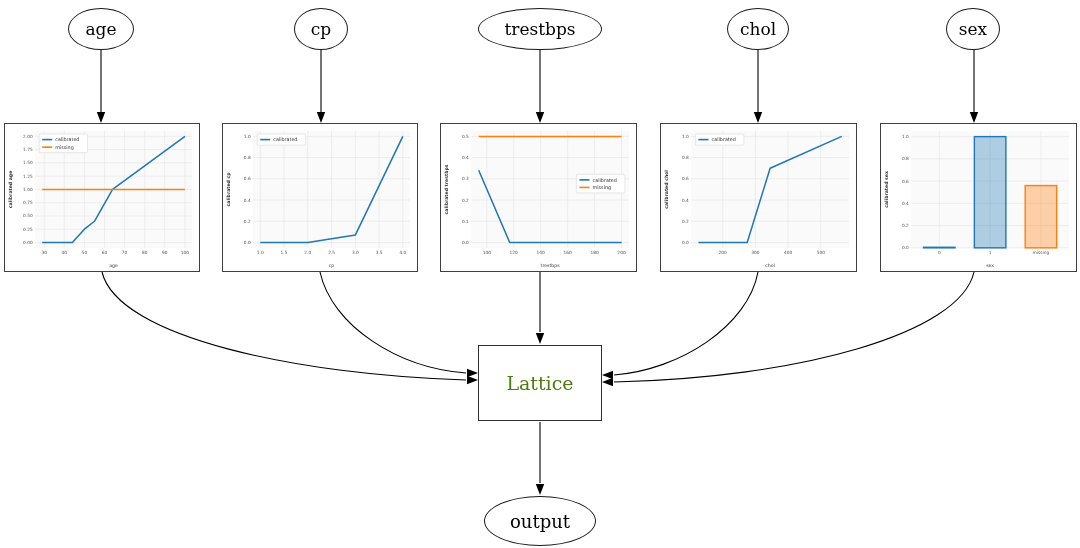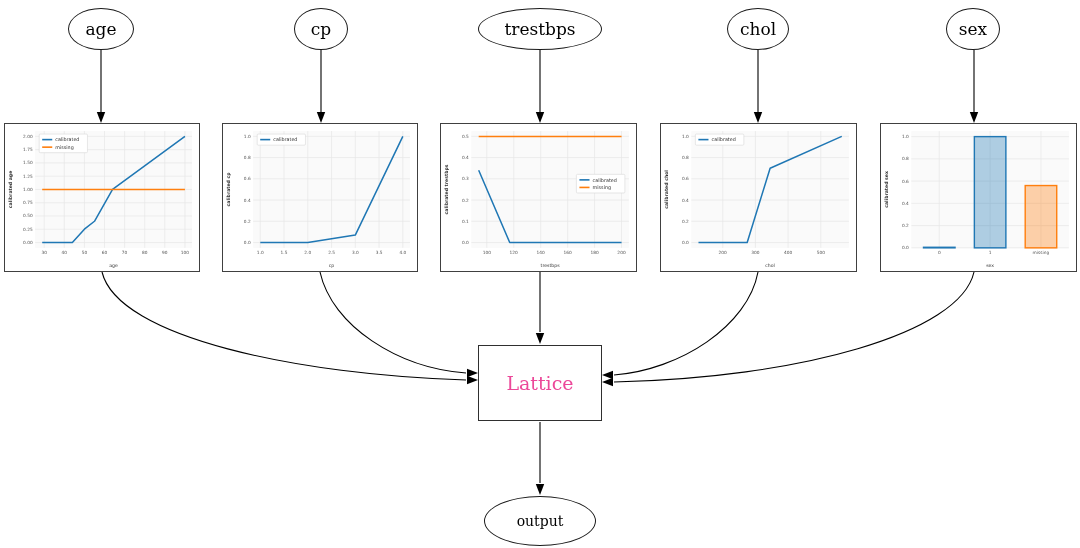--- a/index.html
+++ b/index.html
@@ -16,23 +16,23 @@
   }
   .chart-panel {
     position: absolute; top: 123px; height: 149px; border: 1.5px solid #404040;
     background: #ffffff; z-index: 2;
   }
   .chart-panel svg { display: block; width: 100%; height: 100%; }
   .lattice-box {
     position: absolute; left: 478px; top: 345px; width: 124px; height: 76px;
     border: 1.6px solid #2f2f2f; background: #ffffff;
     display: flex; align-items: center; justify-content: center;
-    font-family: "DejaVu Serif", serif; font-size: 19px; color: #ec4899; z-index: 2;
+    font-family: "DejaVu Serif", serif; font-size: 19px; color: #4d7c0f; z-index: 2;
   }
-  .output-ellipse { left: 484px; top: 496px; width: 112px; height: 50px; font-size: 14px; }
+  .output-ellipse { left: 484px; top: 496px; width: 112px; height: 50px; font-size: 18px; }
 </style>
 </head>
 <body>
 
 <div class="canvas">
 
   <svg id="edges-layer" viewBox="0 0 1080 548">
       <g>
         <path d="M101,50 L101,112" fill="none" stroke="#000000" stroke-width="1.1"></path>
         <polygon points="101,123 96.8,112 105.2,112" fill="#000000"></polygon>

